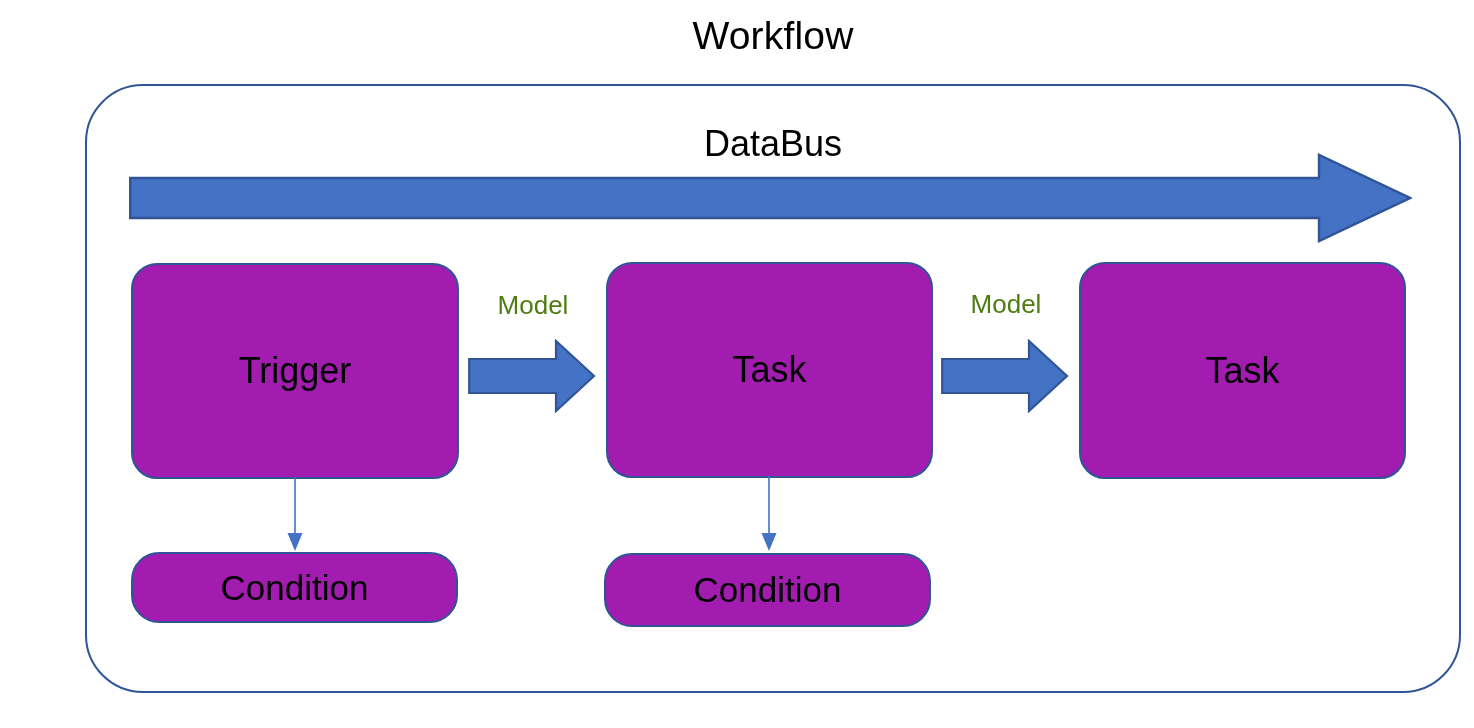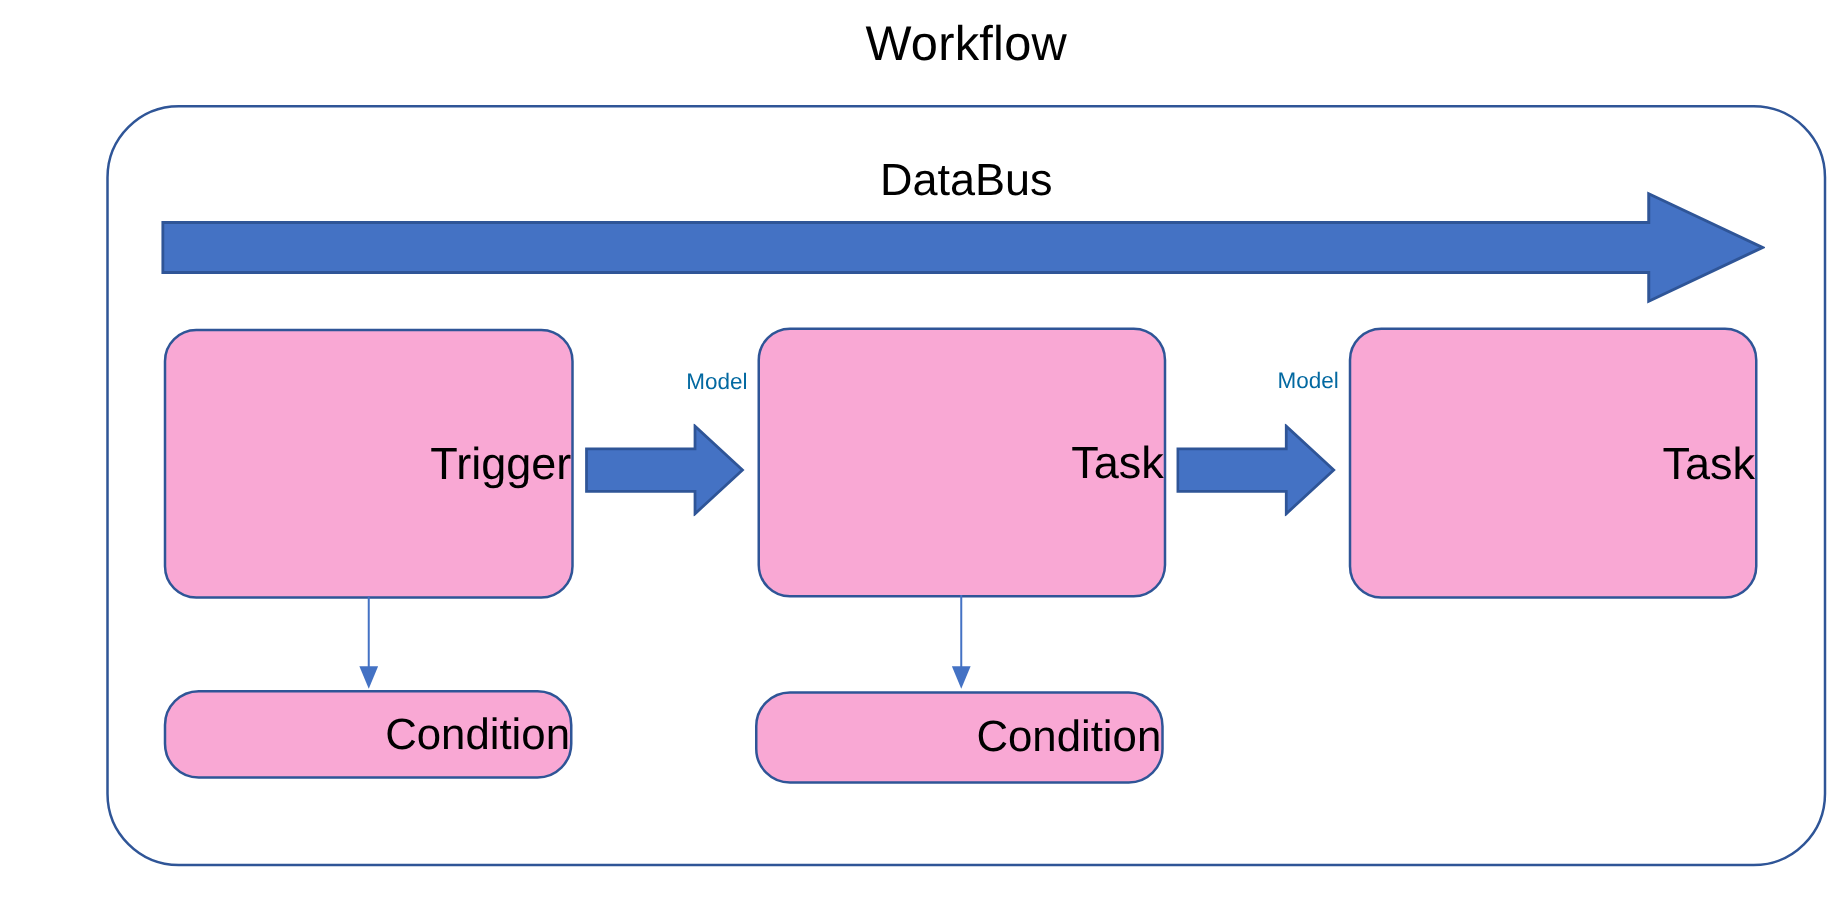--- a/index.html
+++ b/index.html
@@ -59,25 +59,25 @@
     position: absolute;
     left: 93px;
     top: 152px;
     width: 1283px;
     height: 92px;
   }
   
   .node-box {
     position: absolute;
     border: 2.4px solid #2f5597;
-    background: #f9a8d4;
+    background: #a21caf;
     box-sizing: border-box;
     display: flex;
     align-items: center;
-    justify-content: flex-end;
+    justify-content: center;
   }
   .node-box .node-label {
     font-size: 36px;
     line-height: 42px;
     color: #000000;
     white-space: nowrap;
   }
   .task-node {
     border-radius: 26px;
   }
@@ -97,24 +97,24 @@
   .model-arrow {
     position: absolute;
     width: 128px;
     height: 74px;
   }
   #model-arrow-1 { left: 432px; top: 339px; }
   #model-arrow-2 { left: 905px; top: 339px; }
 
   .model-arrow-label {
     position: absolute;
-    font-size: 18px;
+    font-size: 26px;
     line-height: 32px;
-    color: #0369a1;
-    text-align: right;
+    color: #4d7c0f;
+    text-align: center;
     width: 130px;
     white-space: nowrap;
   }
   #model-label-1 { left: 432px; top: 289px; }
   #model-label-2 { left: 905px; top: 288px; }
 
   
   .connector {
     position: absolute;
     width: 30px;

